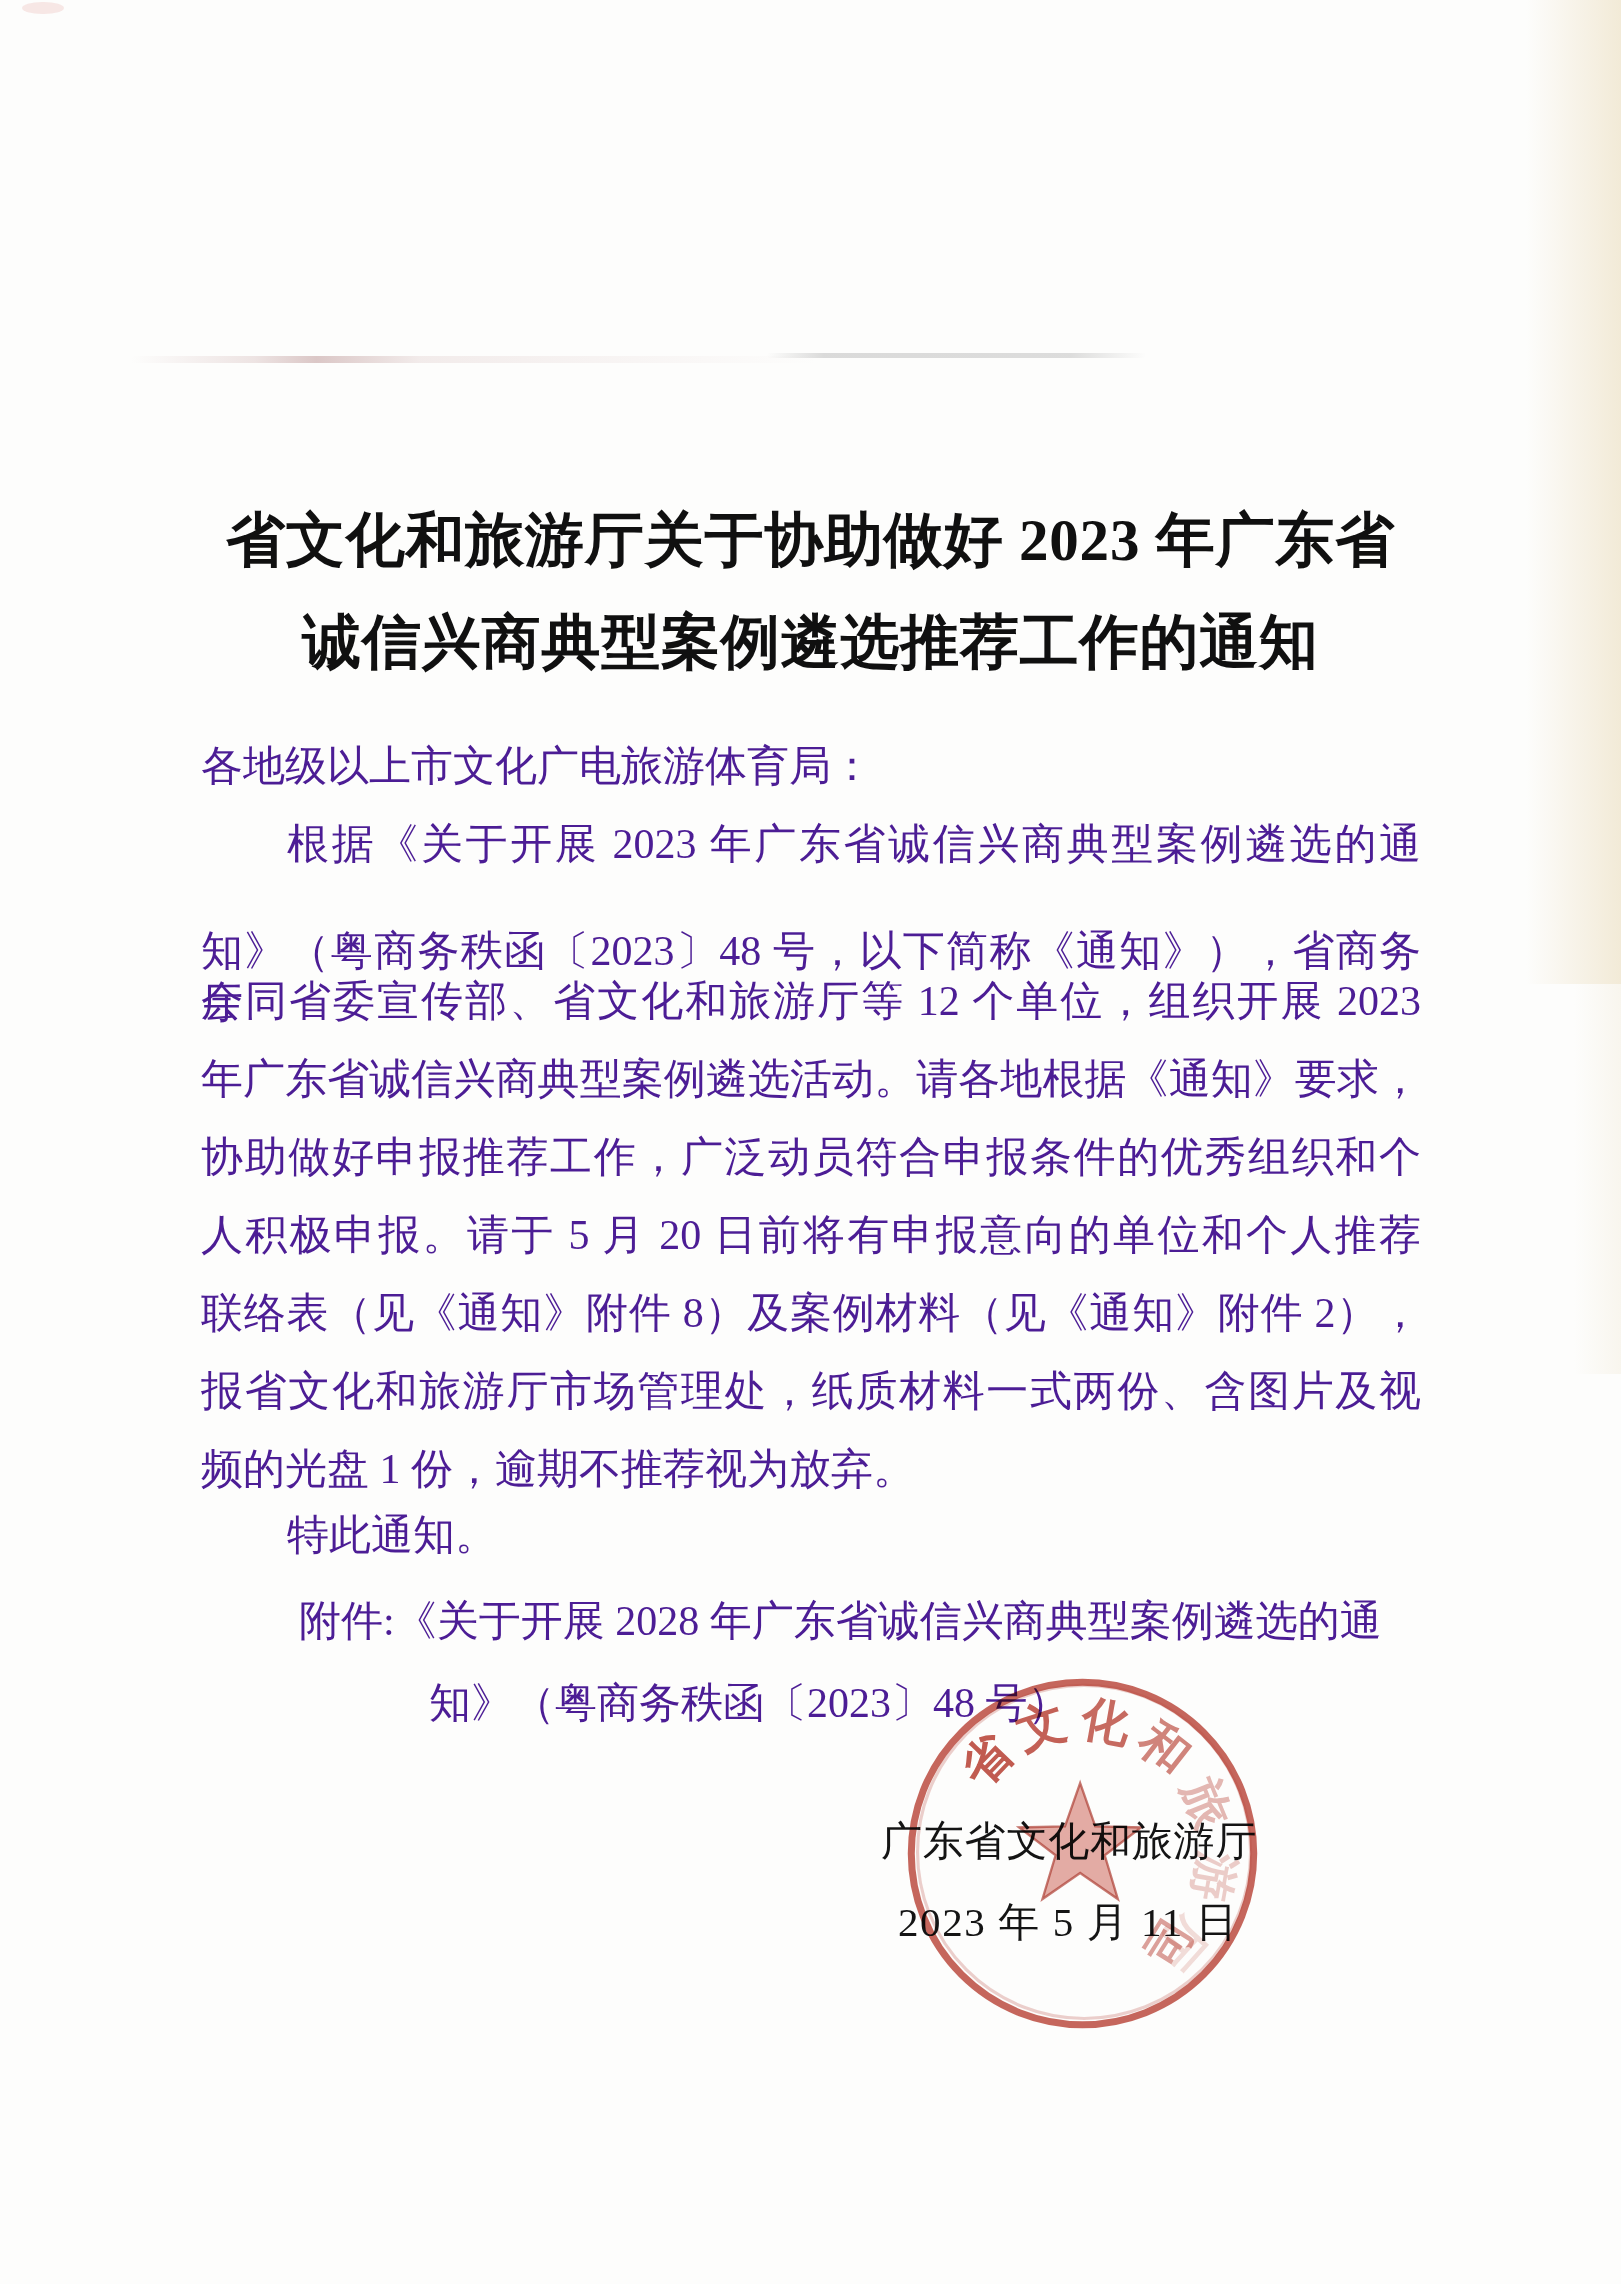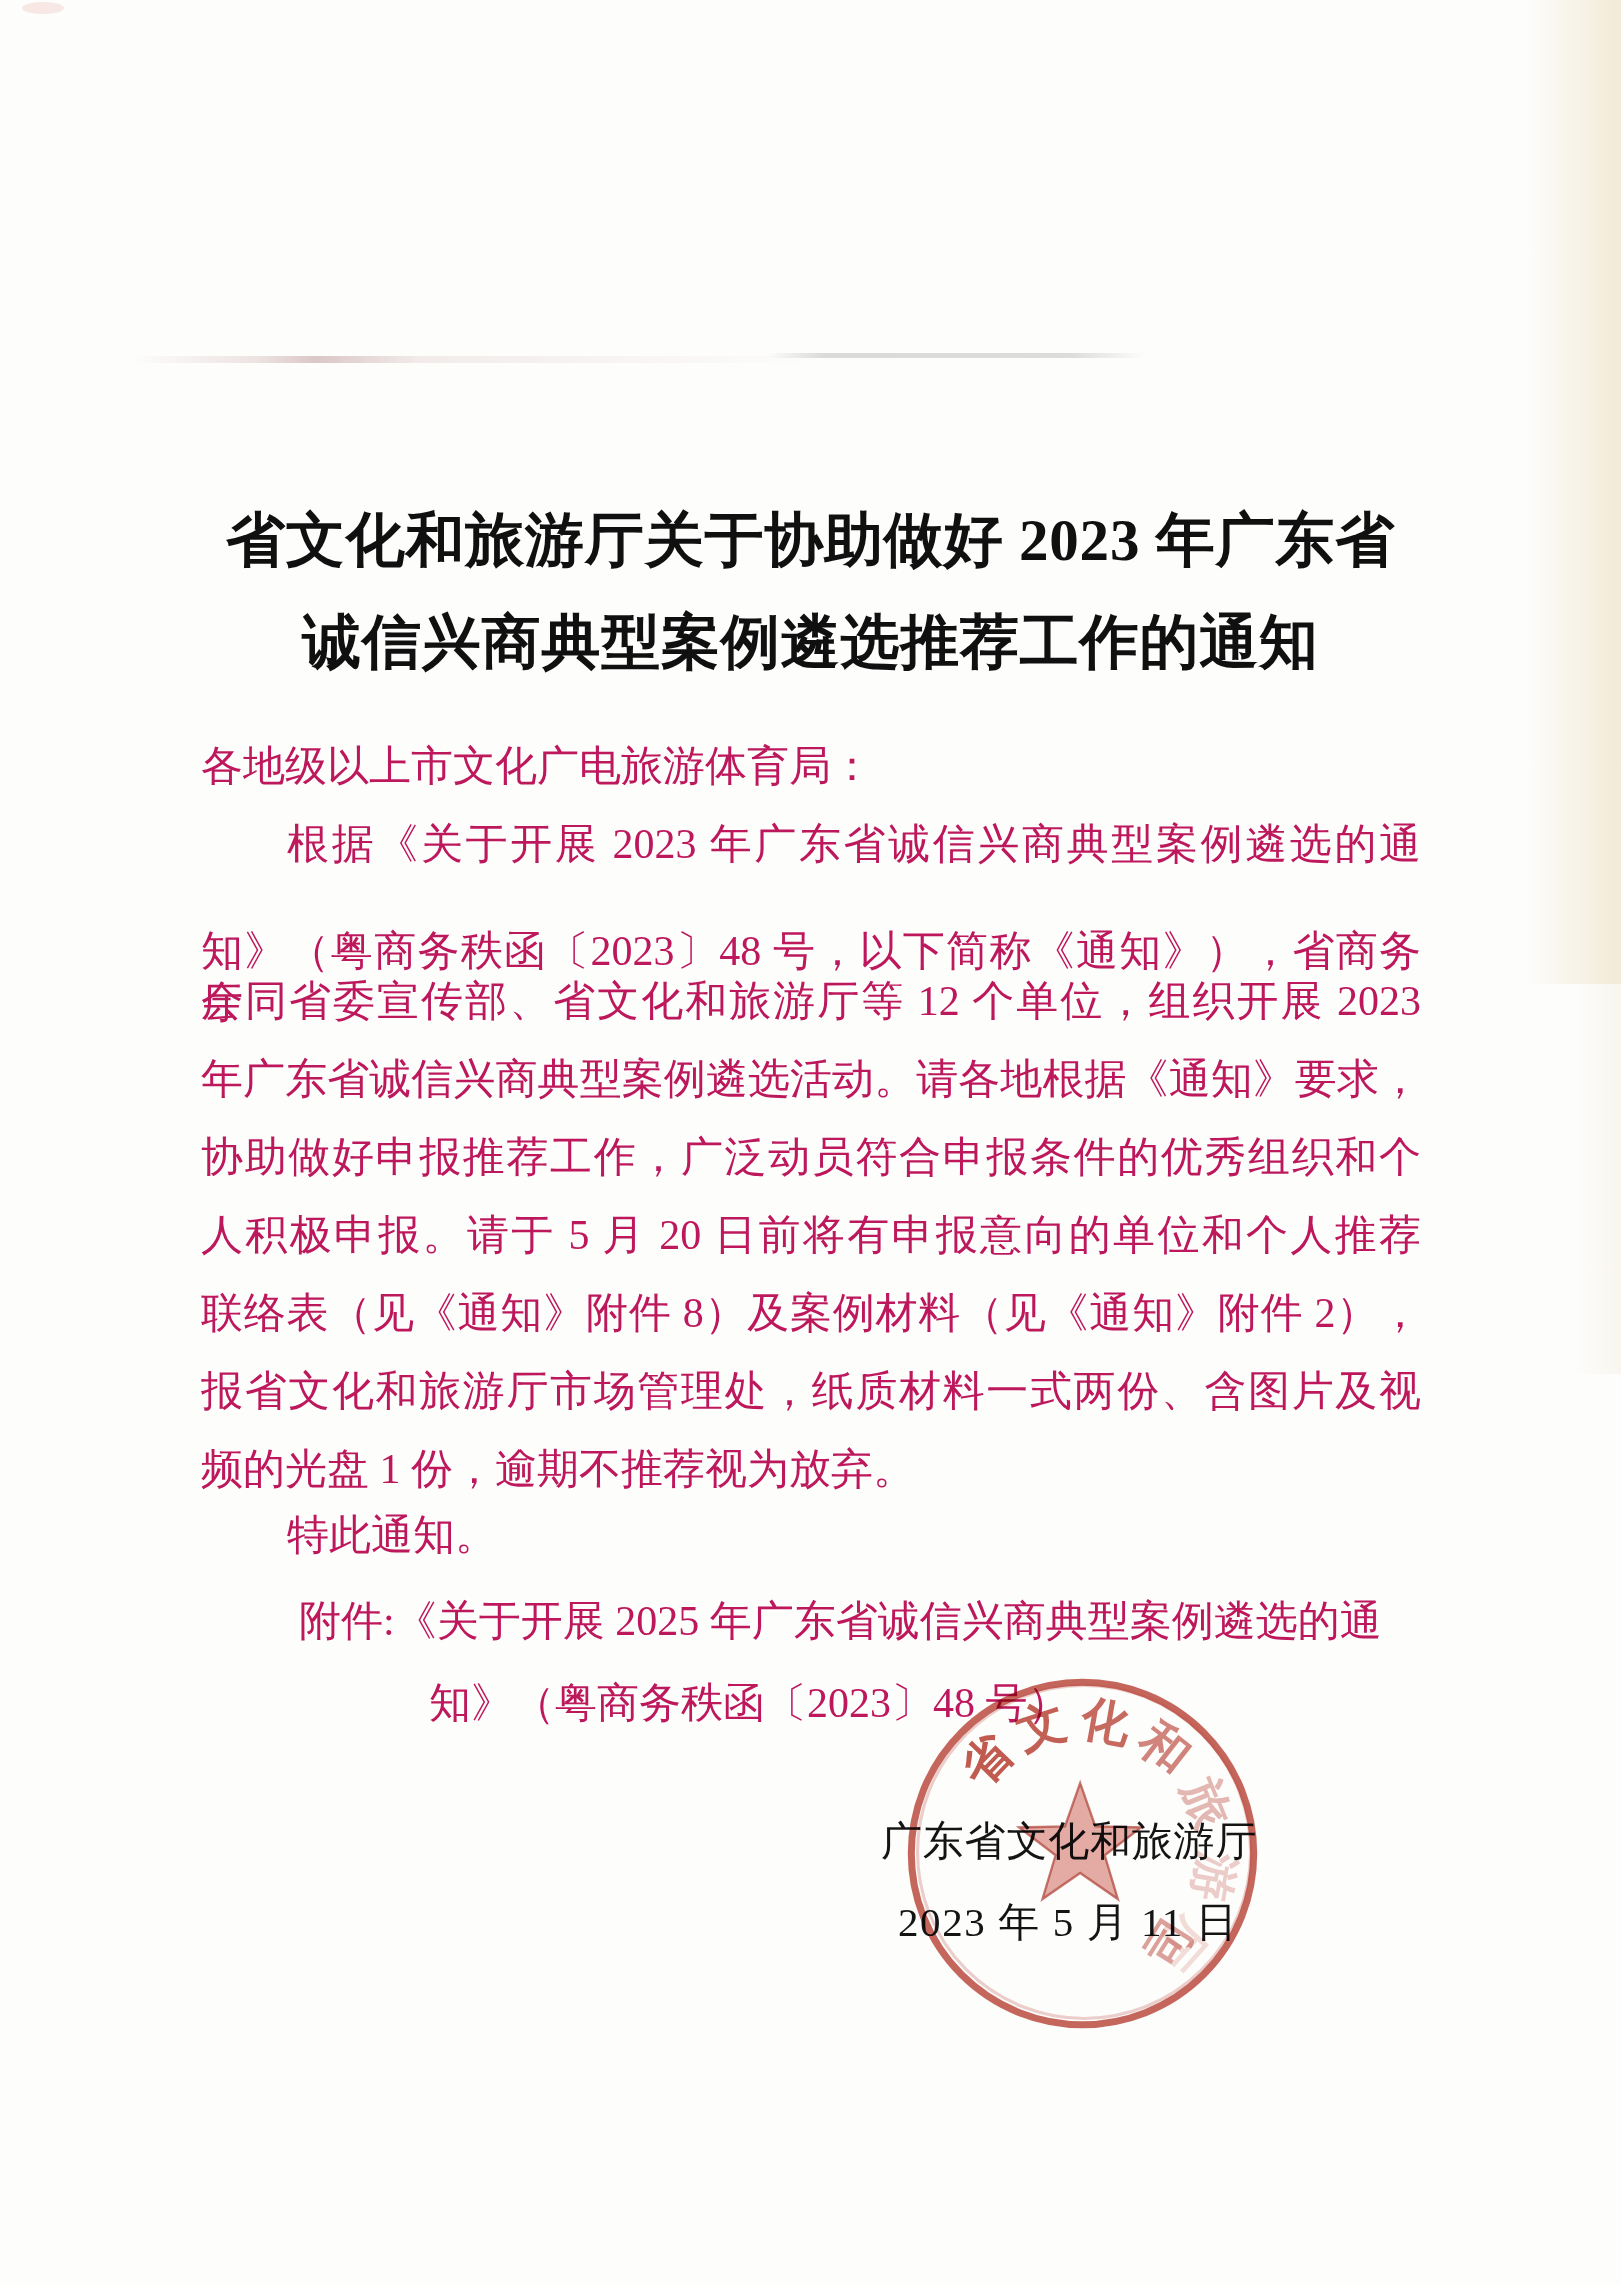--- a/index.html
+++ b/index.html
@@ -21,21 +21,21 @@
   .art-edge{right:0;top:0;width:95px;height:984px;
     background:linear-gradient(90deg,rgba(242,234,215,0),rgba(241,232,211,.9));}
   .art-edge2{right:0;top:984px;width:47px;height:390px;
     background:linear-gradient(90deg,rgba(244,238,224,0),rgba(244,238,224,.5));}
   
   .title{position:absolute;left:0;width:100%;text-align:center;
     font-weight:bold;font-size:59px;line-height:72px;letter-spacing:0.8px;color:#101010;}
   .title1{top:504px;}
   .title2{top:606px;}
   
-  .bline{position:absolute;left:201px;width:1220px;font-size:42px;line-height:52px;color:#be185d;}
+  .bline{position:absolute;left:201px;width:1220px;font-size:42px;line-height:52px;color:#4c1d95;}
   .full{text-align:justify;text-align-last:justify;}
   .indent{text-indent:86px;}
   .attach1{padding-left:98px;}
   .attach2{padding-left:228px;}
   
   .sig{position:absolute;font-size:41px;line-height:50px;color:#141414;white-space:nowrap;z-index:2;}
   .sig-org{left:881px;top:1816px;letter-spacing:0.8px;}
   .sig-date{left:898px;top:1897px;letter-spacing:1.6px;}
   .sig-phone{left:693px;top:1979px;letter-spacing:1.6px;}
   
@@ -63,21 +63,21 @@
   <div class="bline full" style="top:975px">会同省委宣传部、省文化和旅游厅等 12 个单位，组织开展 2023</div>
   <div class="bline full" style="top:1053px">年广东省诚信兴商典型案例遴选活动。请各地根据《通知》要求，</div>
   <div class="bline full" style="top:1131px">协助做好申报推荐工作，广泛动员符合申报条件的优秀组织和个</div>
   <div class="bline full" style="top:1209px">人积极申报。请于 5 月 20 日前将有申报意向的单位和个人推荐</div>
   <div class="bline full" style="top:1287px">联络表（见《通知》附件 8）及案例材料（见《通知》附件 2），</div>
   <div class="bline full" style="top:1365px">报省文化和旅游厅市场管理处，纸质材料一式两份、含图片及视</div>
   <div class="bline" style="top:1443px">频的光盘 1 份，逾期不推荐视为放弃。</div>
 
   <div class="bline indent" style="top:1509px">特此通知。</div>
 
-  <div class="bline attach1" style="top:1595px">附件:《关于开展 2025 年广东省诚信兴商典型案例遴选的通</div>
+  <div class="bline attach1" style="top:1595px">附件:《关于开展 2028 年广东省诚信兴商典型案例遴选的通</div>
   <div class="bline attach2" style="top:1677px">知》（粤商务秩函〔2023〕48 号）</div>
 
   <div class="sig sig-org">广东省文化和旅游厅</div>
   <div class="sig sig-date">2023 年 5 月 11 日</div>
 
   <svg class="seal" viewBox="0 0 472 472">
     <g fill="none" stroke="#b5372a">
       <circle cx="236" cy="236" r="219" stroke-width="9" opacity="0.82"></circle>
       <circle cx="238" cy="234" r="213" stroke-width="4" opacity="0.25"></circle>
     </g>

